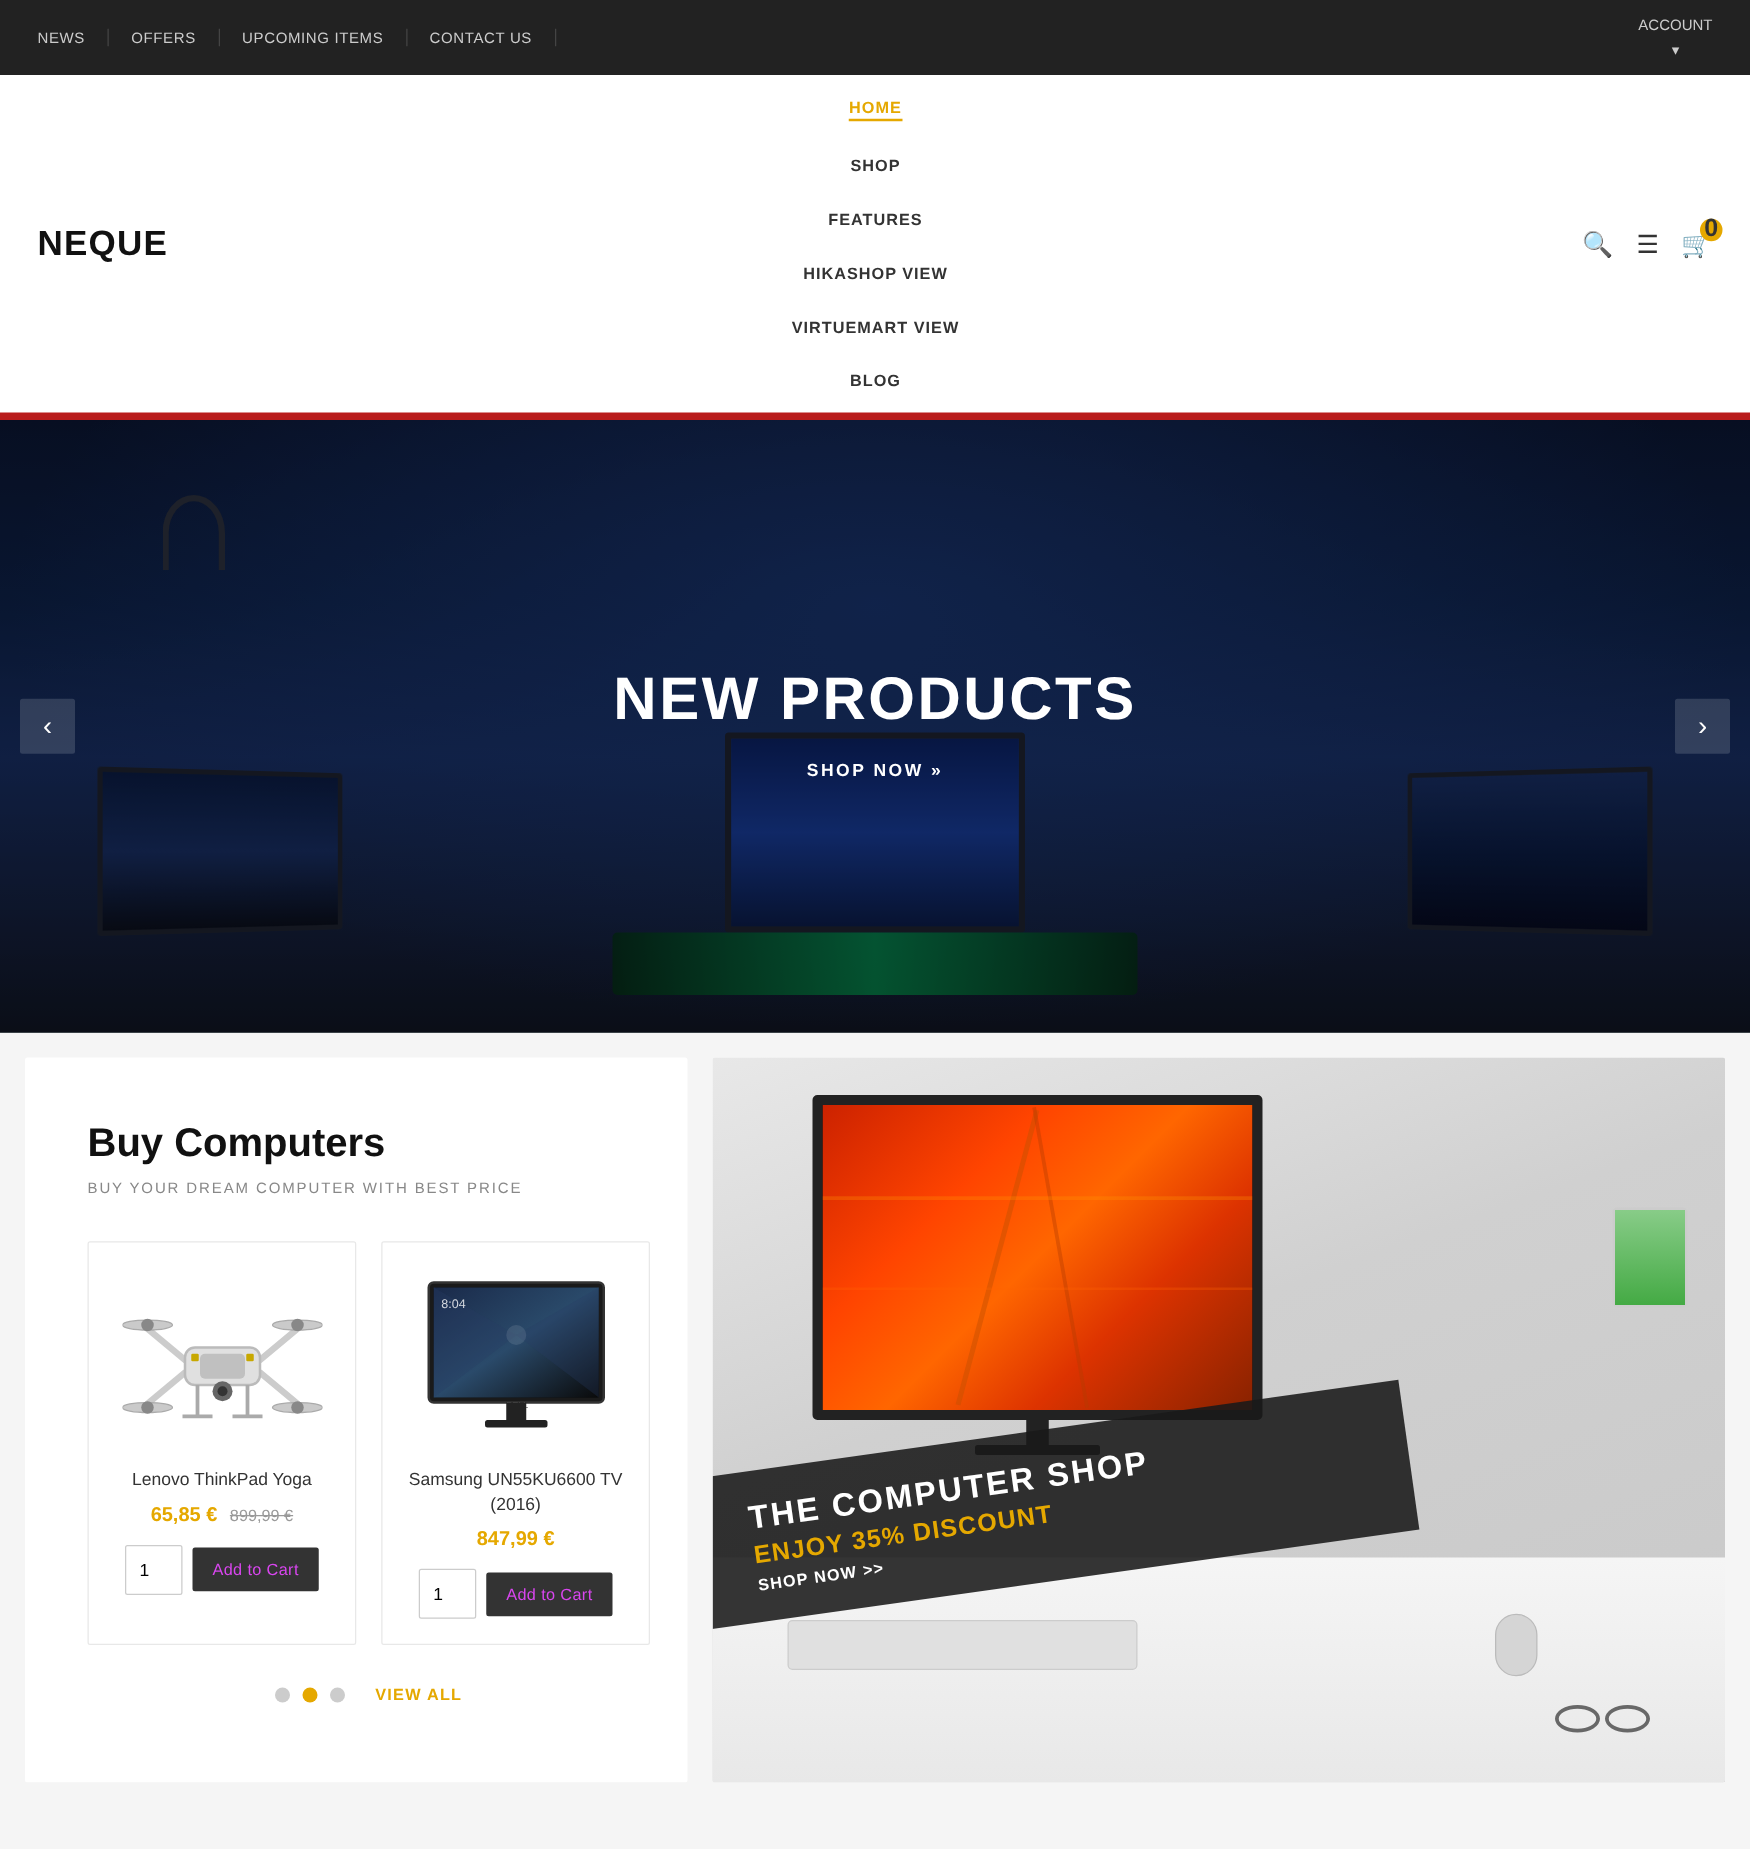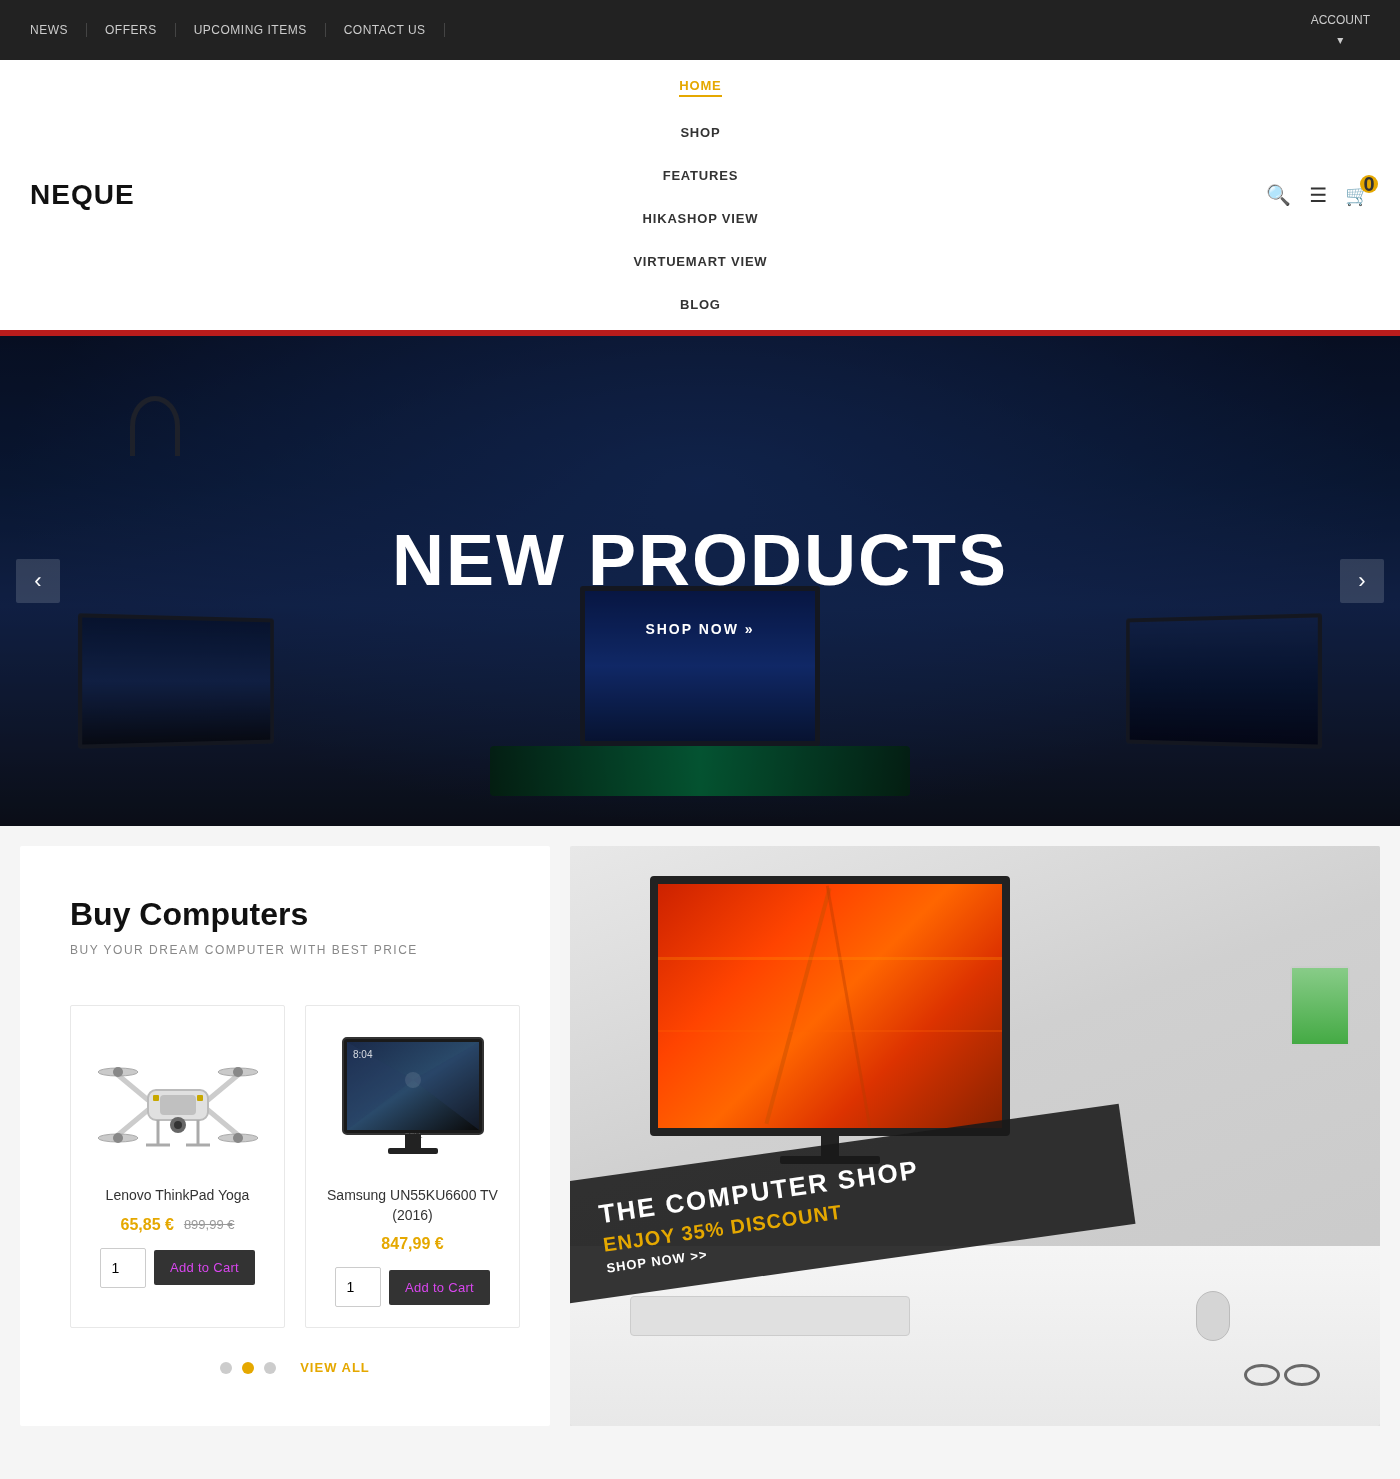--- a/index.html
+++ b/index.html
@@ -101,21 +101,21 @@
       color: #fff;
     }
     .hero-subtitle {
       font-size: 18px;
       letter-spacing: 3px;
       color: #fff;
       margin-bottom: 10px;
       font-weight: 400;
     }
     .hero-title {
-      font-size: 72px;
+      font-size: 48px;
       font-weight: 900;
       letter-spacing: 2px;
       line-height: 1;
       margin-bottom: 24px;
       text-transform: uppercase;
     }
     .hero-cta {
       font-size: 14px;
       letter-spacing: 2px;
       color: #fff;
@@ -162,21 +162,21 @@
     .section-title {
       font-size: 32px;
       font-weight: 800;
       color: #111;
       margin-bottom: 10px;
     }
     .section-subtitle {
       font-size: 12px;
       color: #888;
       letter-spacing: 1.5px;
-      margin-bottom: 48px;
+      margin-bottom: 36px;
       font-weight: 500;
     }
 
     .product-cards {
       display: flex;
       gap: 20px;
     }
     .product-card {
       flex: 1;
       border: 1px solid #e8e8e8;

